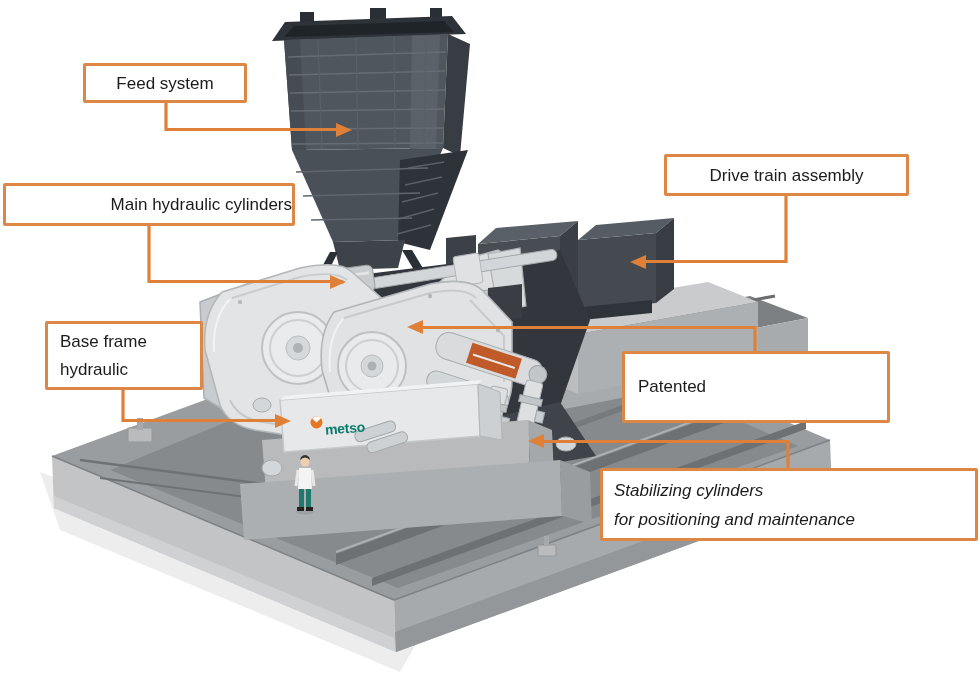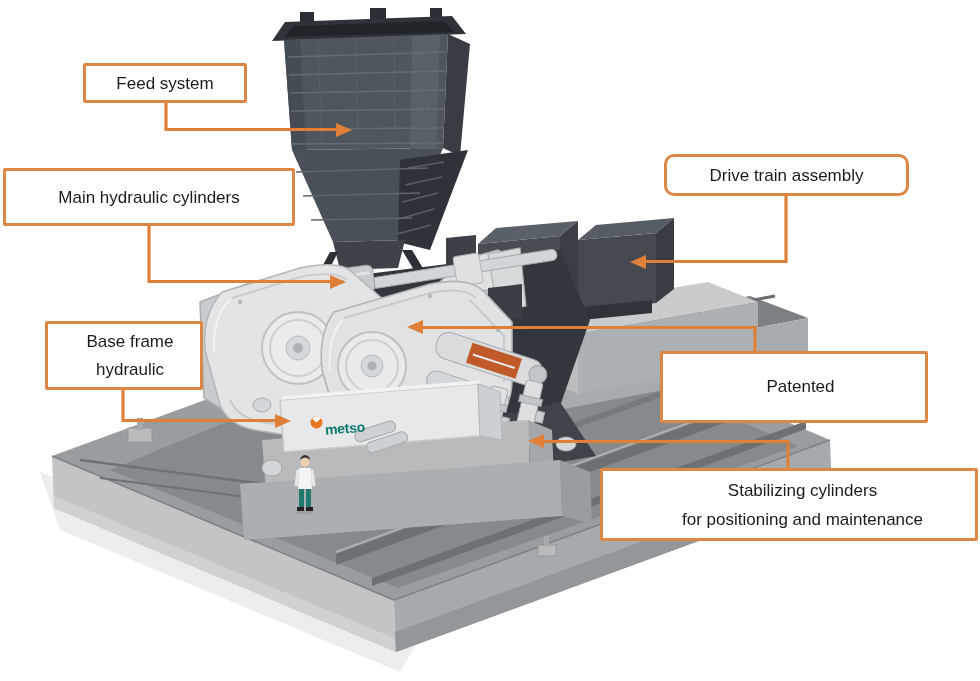--- a/index.html
+++ b/index.html
@@ -3,28 +3,28 @@
 <meta charset="utf-8">
 <style>
   html,body{margin:0;padding:0;background:#ffffff;}
   #stage{position:relative;width:980px;height:681px;background:#ffffff;overflow:hidden;
          font-family:"Liberation Sans","DejaVu Sans",sans-serif;}
   #machine-svg{position:absolute;left:0;top:0;z-index:1;}
   .callout{position:absolute;z-index:3;box-sizing:border-box;background:var(--callout-bg);
            border:3px solid var(--callout-border);border-radius:2px;color:var(--callout-text);
            font-size:17px;line-height:29px;display:flex;flex-direction:column;justify-content:center;}
   .callout.center{align-items:center;text-align:center;}
-  .callout.left{align-items:center;text-align:left;}
+  .callout.left{align-items:flex-start;text-align:left;}
   .callout span{white-space:nowrap;}
   #c-feed{left:83px;top:63px;width:164px;height:40px;}
-  #c-main{left:3px;top:168px;width:292px;height:58px;}
+  #c-main{left:3px;top:183px;width:292px;height:43px;align-items:flex-end;}
   #c-base{left:45px;top:321px;width:158px;height:69px;padding-left:12px;line-height:28px;}
-  #c-drive{left:664px;top:154px;width:245px;height:42px;border-radius:10px;}
-  #c-arch{left:622px;top:351px;width:268px;height:72px;padding-left:13px;line-height:30px;margin-left:38px;}
-  #c-stab{left:600px;top:468px;width:378px;height:73px;padding-left:27px;line-height:29px;}
+  #c-drive{left:664px;top:154px;width:245px;height:42px;}
+  #c-arch{left:622px;top:351px;width:268px;height:72px;padding-left:13px;line-height:30px;}
+  #c-stab{left:600px;top:468px;width:378px;height:73px;padding-left:11px;line-height:29px;font-style:italic;}
   .leader{fill:none;stroke:var(--callout-leader);stroke-width:3.2px;}
   .arrowhead{fill:var(--callout-leader);}
 </style>
 </head>
 <body>
 
 <div id="stage">
 
 <svg id="machine-svg" width="980" height="681" viewBox="0 0 980 681">
 

